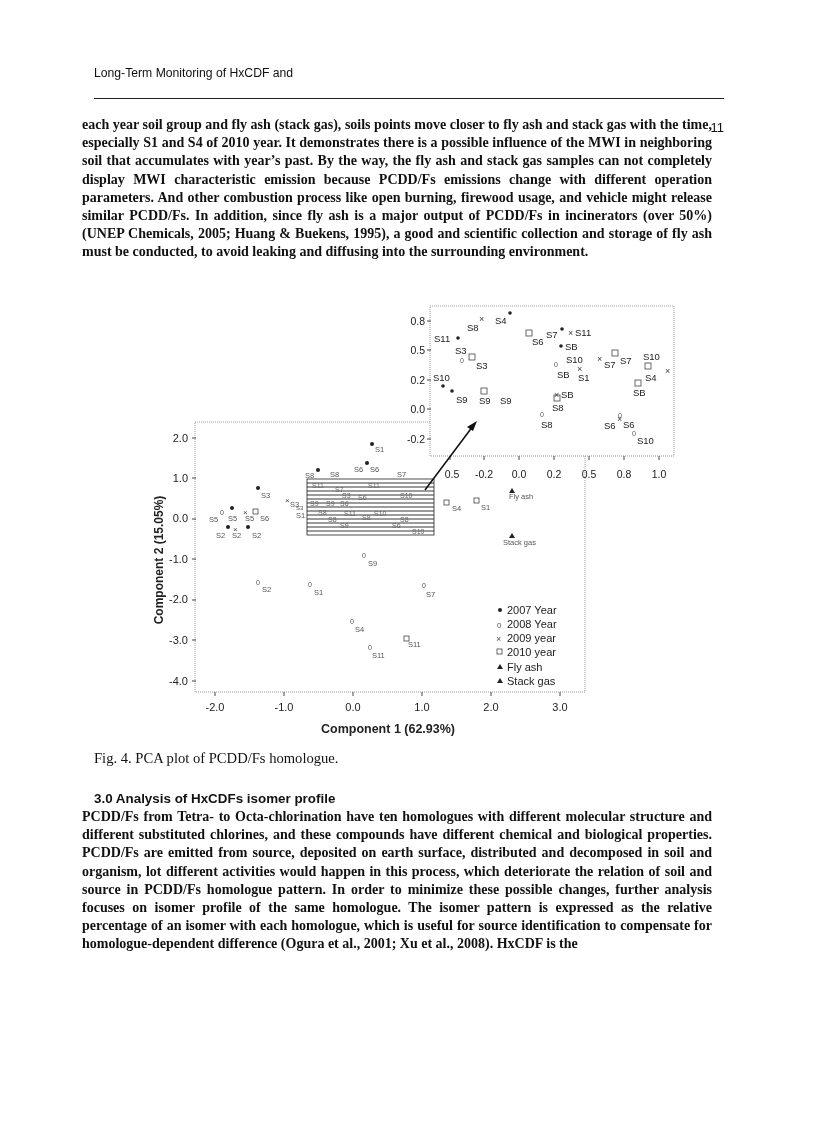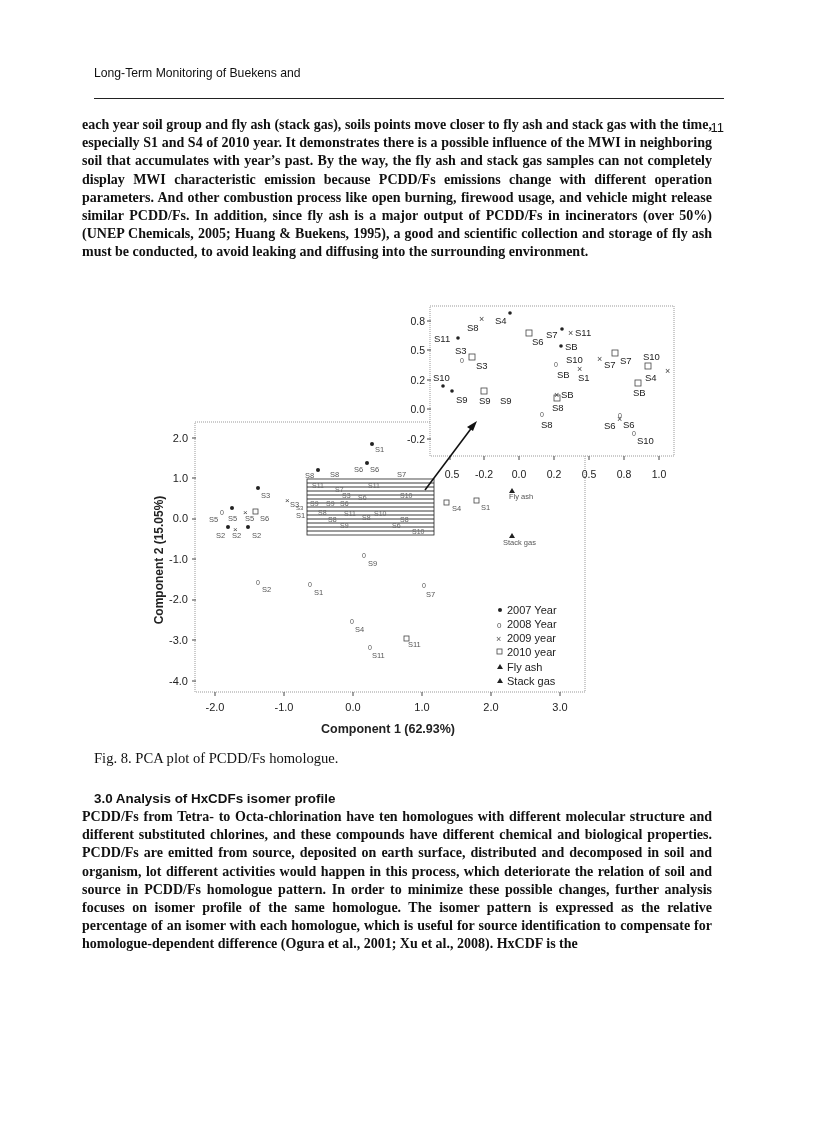--- a/index.html
+++ b/index.html
@@ -9,21 +9,21 @@
   .page-num { position:absolute; right:92px; top:80px; font-family:"Liberation Sans", sans-serif; font-size:13px;margin-top:40px; }
   .para { position:absolute; left:82px; width:630px; font-size:14px; line-height:18.2px; text-align:justify;font-weight:bold; }
   .caption { position:absolute; left:94px; top:750px; font-size:14.6px; }
   .section-head { position:absolute; left:94px; top:791px; font-family:"Liberation Sans", sans-serif; font-weight:bold; font-size:13.4px; }
   svg text { font-family:"Liberation Sans", sans-serif; }
 </style>
 </head>
 <body>
 
 <div class="header">
-  <div>Long-Term Monitoring of Buekens and</div>
+  <div>Long-Term Monitoring of HxCDF and</div>
 </div>
 <div class="page-num">11</div>
 <div class="header-rule"></div>
 
 <div class="para" style="top:116px;">each year soil group and fly ash (stack gas), soils points move closer to fly ash and stack gas with the time, especially S1 and S4 of 2010 year. It demonstrates there is a possible influence of the MWI in neighboring soil that accumulates with year’s past. By the way, the fly ash and stack gas samples can not completely display MWI characteristic emission because PCDD/Fs emissions change with different operation parameters. And other combustion process like open burning, firewood usage, and vehicle might release similar PCDD/Fs. In addition, since fly ash is a major output of PCDD/Fs in incinerators (over 50%) (UNEP Chemicals, 2005; Huang &amp; Buekens, 1995), a good and scientific collection and storage of fly ash must be conducted, to avoid leaking and diffusing into the surrounding environment.</div>
 
 <svg width="816" height="760" style="position:absolute;left:0;top:0;" viewBox="0 0 816 760">
 
   <rect x="195" y="422" width="390" height="270" fill="none" stroke="#999" stroke-width="1" stroke-dasharray="1,1"></rect>
 
@@ -261,15 +261,15 @@
     <text x="541" y="428">S8</text>
     <text x="637" y="444">S10</text>
   </g>
 
   <g>
     <line x1="425" y1="490" x2="473" y2="426" stroke="#111" stroke-width="1.6"></line>
     <polygon points="477,421 467,427 473,431" fill="#111"></polygon>
   </g>
 </svg>
 
-<div class="caption">Fig. 8. PCA plot of PCDD/Fs homologue.</div>
+<div class="caption">Fig. 4. PCA plot of PCDD/Fs homologue.</div>
 <div class="section-head">3.0 Analysis of HxCDFs isomer profile</div>
 <div class="para" style="top:808px;">PCDD/Fs from Tetra- to Octa-chlorination have ten homologues with different molecular structure and different substituted chlorines, and these compounds have different chemical and biological properties. PCDD/Fs are emitted from source, deposited on earth surface, distributed and decomposed in soil and organism, lot different activities would happen in this process, which deteriorate the relation of soil and source in PCDD/Fs homologue pattern. In order to minimize these possible changes, further analysis focuses on isomer profile of the same homologue. The isomer pattern is expressed as the relative percentage of an isomer with each homologue, which is useful for source identification to compensate for homologue-dependent difference (Ogura et al., 2001; Xu et al., 2008). HxCDF is the</div>
 
 </body></html>

